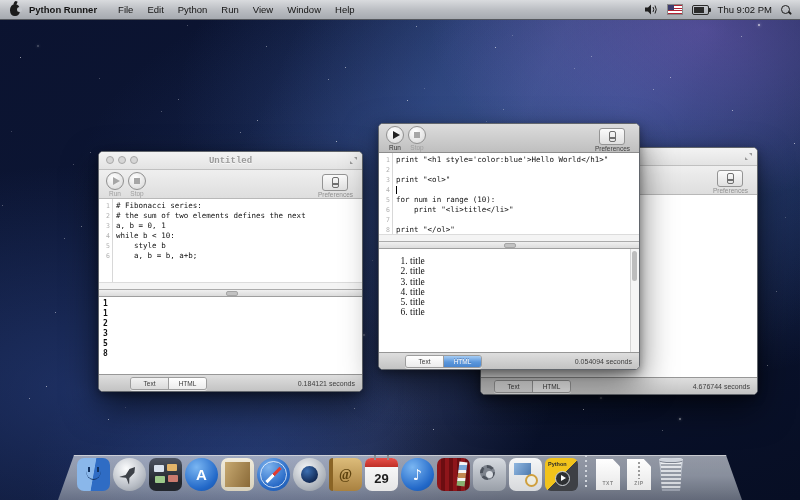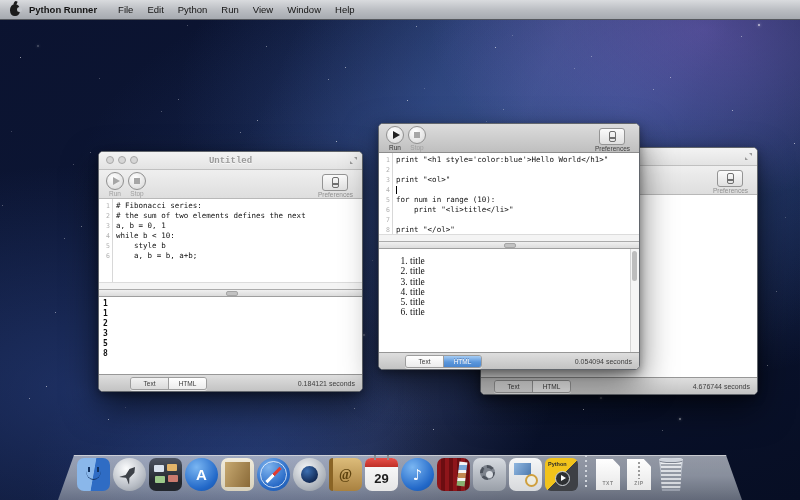--- a/index.html
+++ b/index.html
@@ -321,20 +321,31 @@
     <span id="menus" style="display:flex">
         <span class="mitem">File</span>
         <span class="mitem">Edit</span>
         <span class="mitem">Python</span>
         <span class="mitem">Run</span>
         <span class="mitem">View</span>
         <span class="mitem">Window</span>
         <span class="mitem">Help</span>
       </span>
   </div>
+  <div class="mright">
+    <svg width="13" height="11" viewBox="0 0 13 11">
+      <polygon points="0,3.5 3,3.5 6,0.5 6,10.5 3,7.5 0,7.5" fill="#1f1f1f"></polygon>
+      <path d="M8 3 Q9.5 5.5 8 8" stroke="#1f1f1f" fill="none" stroke-width="1"></path>
+      <path d="M10 1.5 Q12.5 5.5 10 9.5" stroke="#1f1f1f" fill="none" stroke-width="1"></path>
+    </svg>
+    <span class="flag"></span>
+    <span class="batt"></span>
+    <span class="clock">Thu 9:02 PM</span>
+    <span class="loupe"></span>
+  </div>
 </div>
 
 <div class="window win-left inactive">
   <div class="titlebar">
     <div class="lights">
       <span class="light"></span>
       <span class="light"></span>
       <span class="light"></span>
     </div>
     <span class="wtitle">Untitled</span>

